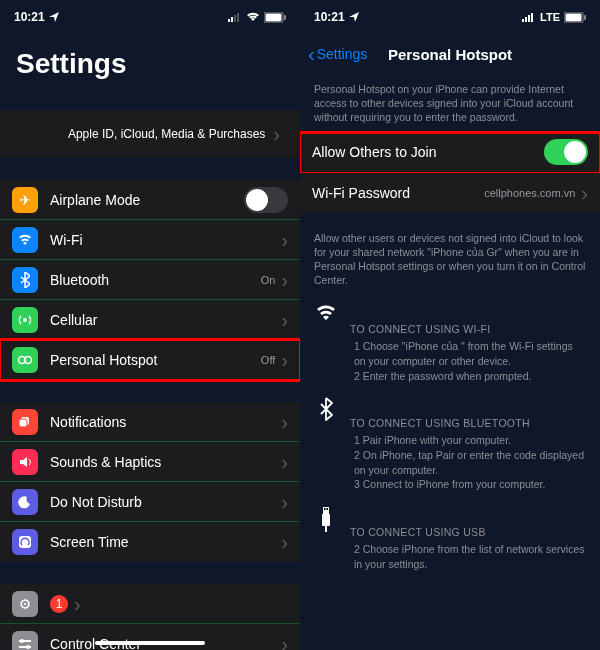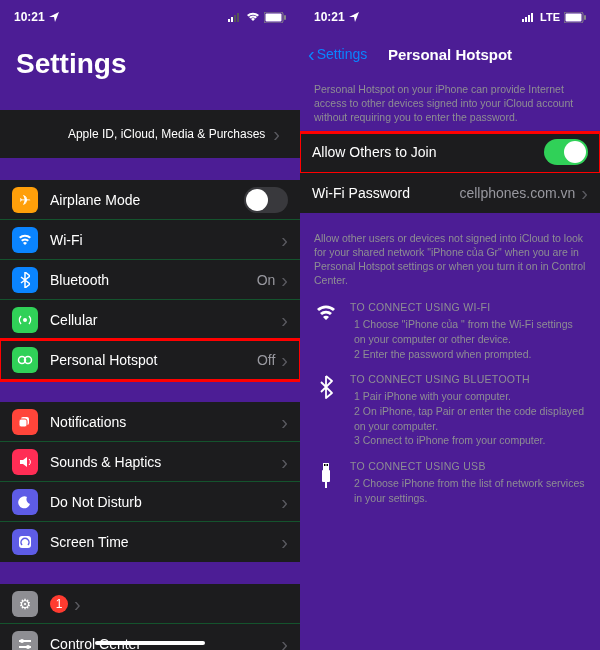--- a/index.html
+++ b/index.html
@@ -1,45 +1,45 @@
 <!DOCTYPE html>
 <html><head>
 <meta charset="utf-8">
 <style>
   * { box-sizing: border-box; margin: 0; padding: 0; }
   html, body { width: 600px; height: 650px; background: #000; font-family: -apple-system, "Helvetica Neue", Arial, sans-serif; color: #fff; overflow: hidden; }
   .canvas { display: flex; width: 600px; height: 650px; }
-  .pane { width: 300px; height: 650px; background: #4c1d95; position: relative; overflow: hidden; }
+  .pane { width: 300px; height: 650px; background: #0f172a; position: relative; overflow: hidden; }
   .status-bar { display: flex; justify-content: space-between; align-items: center; height: 34px; padding: 0 14px; font-size: 12px; font-weight: 600; }
   .status-left { display: flex; gap: 4px; align-items: center; }
   .status-right { display: flex; gap: 4px; align-items: center; }
   .big-title { font-size: 28px; font-weight: 700; padding: 14px 16px 14px; }
   .cell-group { margin: 0 0 22px 0; }
   .cell-group.first { margin-top: 16px; }
   .cell { display: flex; align-items: center; min-height: 40px; padding: 6px 12px 6px 12px; background: #1c1c1e; border-bottom: 1px solid #14532d; position: relative; }
   .cell:last-child { border-bottom: none; }
   .cell .icon-box { width: 26px; height: 26px; border-radius: 6px; margin-right: 12px; display: flex; align-items: center; justify-content: center; font-size: 14px; color: #fff; flex-shrink: 0; }
   .cell .label { flex: 1; font-size: 14px; }
-  .cell .value { font-size: 14px; color: #98989f; margin-right: 6px; }
+  .cell .value { font-size: 11px; color: #98989f; margin-right: 6px; }
   .cell .chev { color: #5a5a60; font-size: 20px; line-height: 1; }
   .apple-id { justify-content: center; font-size: 12px; color: #fff; min-height: 48px; padding-left:60px; padding-right:20px;}
   .apple-id .label { flex:1; text-align:center; color:#fff; font-size:12px; }
   .switch { width: 44px; height: 26px; border-radius: 13px; background: #39393d; position: relative; flex-shrink: 0; }
   .switch.on { background: #30d158; }
   .switch .knob { width: 22px; height: 22px; background: #fff; border-radius: 50%; position: absolute; top: 2px; left: 2px; transition: left .2s; }
   .switch.on .knob { left: 20px; }
   .badge { min-width: 18px; height: 18px; border-radius: 9px; background: #ff3b30; color: #fff; font-size: 12px; display: flex; align-items:center; justify-content:center; margin-right:6px; padding:0 5px;}
   .highlight-red { outline: 3px solid #ff0000; outline-offset: -1px; }
   .nav-bar { height: 40px; display: flex; align-items: center; padding: 0 8px; position: relative; }
   .nav-back { color: #0a84ff; font-size: 14px; display: flex; align-items: center; gap: 2px; }
   .nav-title { position: absolute; left: 50%; transform: translateX(-50%); font-size: 15px; font-weight: 600; }
   .section-text { font-size: 10.5px; color: #8e8e93; padding: 8px 14px; line-height: 1.35; }
   .connect-block { padding: 6px 14px; display: flex; gap: 12px; }
   .connect-icon { width: 24px; flex-shrink: 0; color: #fff; display:flex; align-items:flex-start; justify-content:center; padding-top:2px;}
-  .connect-body { flex: 1; }
+  .connect-body { flex: 1; margin-top: 22px; }
   .connect-title { font-size: 10.5px; color: #8e8e93; letter-spacing: .3px; margin-bottom: 4px; }
   .connect-step { font-size: 10.5px; color: #8e8e93; line-height: 1.4; padding-left: 4px; }
   .home-indicator { position: absolute; bottom: 5px; left: 50%; transform: translateX(-50%); width: 110px; height: 4px; border-radius: 2px; background: #fff; }
   
   .ic-airplane { background:#ff9f0a; } .ic-wifi{background:#0a84ff;} .ic-bt{background:#0a84ff;}
   .ic-cell{background:#30d158;} .ic-hs{background:#30d158;} .ic-notif{background:#ff453a;}
   .ic-sound{background:#ff2d55;} .ic-dnd{background:#5e5ce6;} .ic-st{background:#5e5ce6;}
   .ic-general{background:#8e8e93;} .ic-cc{background:#8e8e93;}
   svg { display:block; }
 </style>

